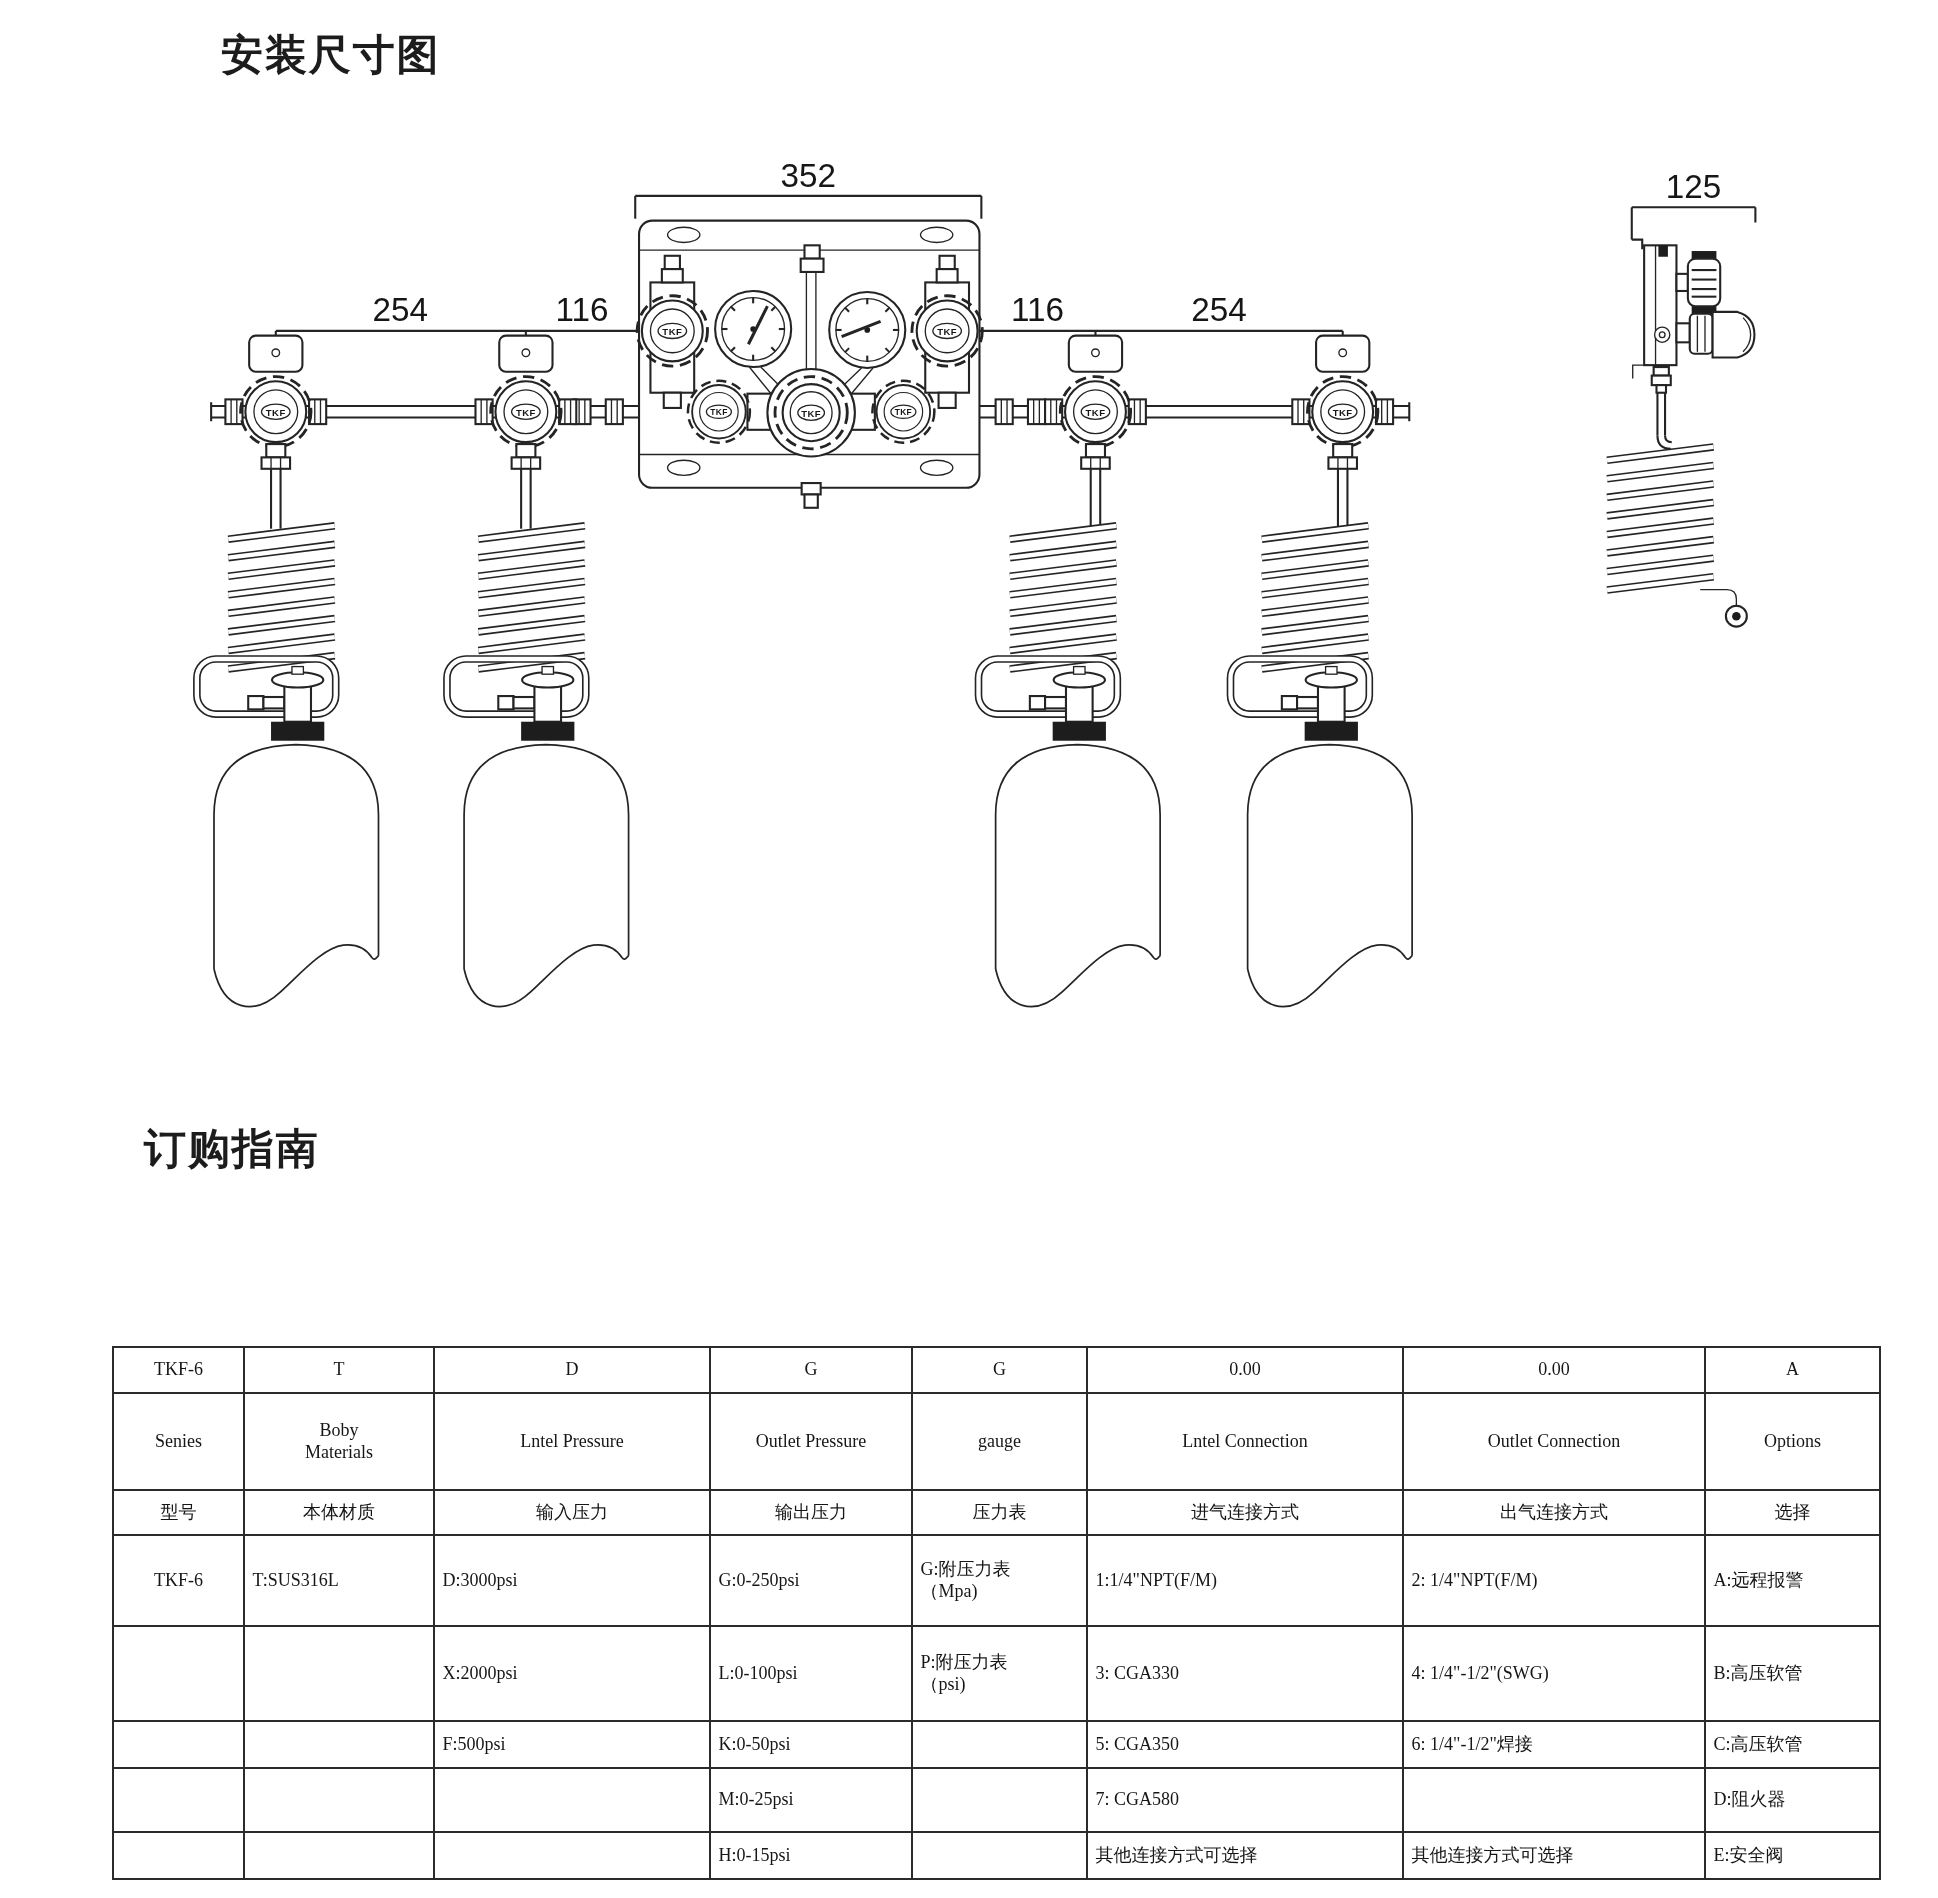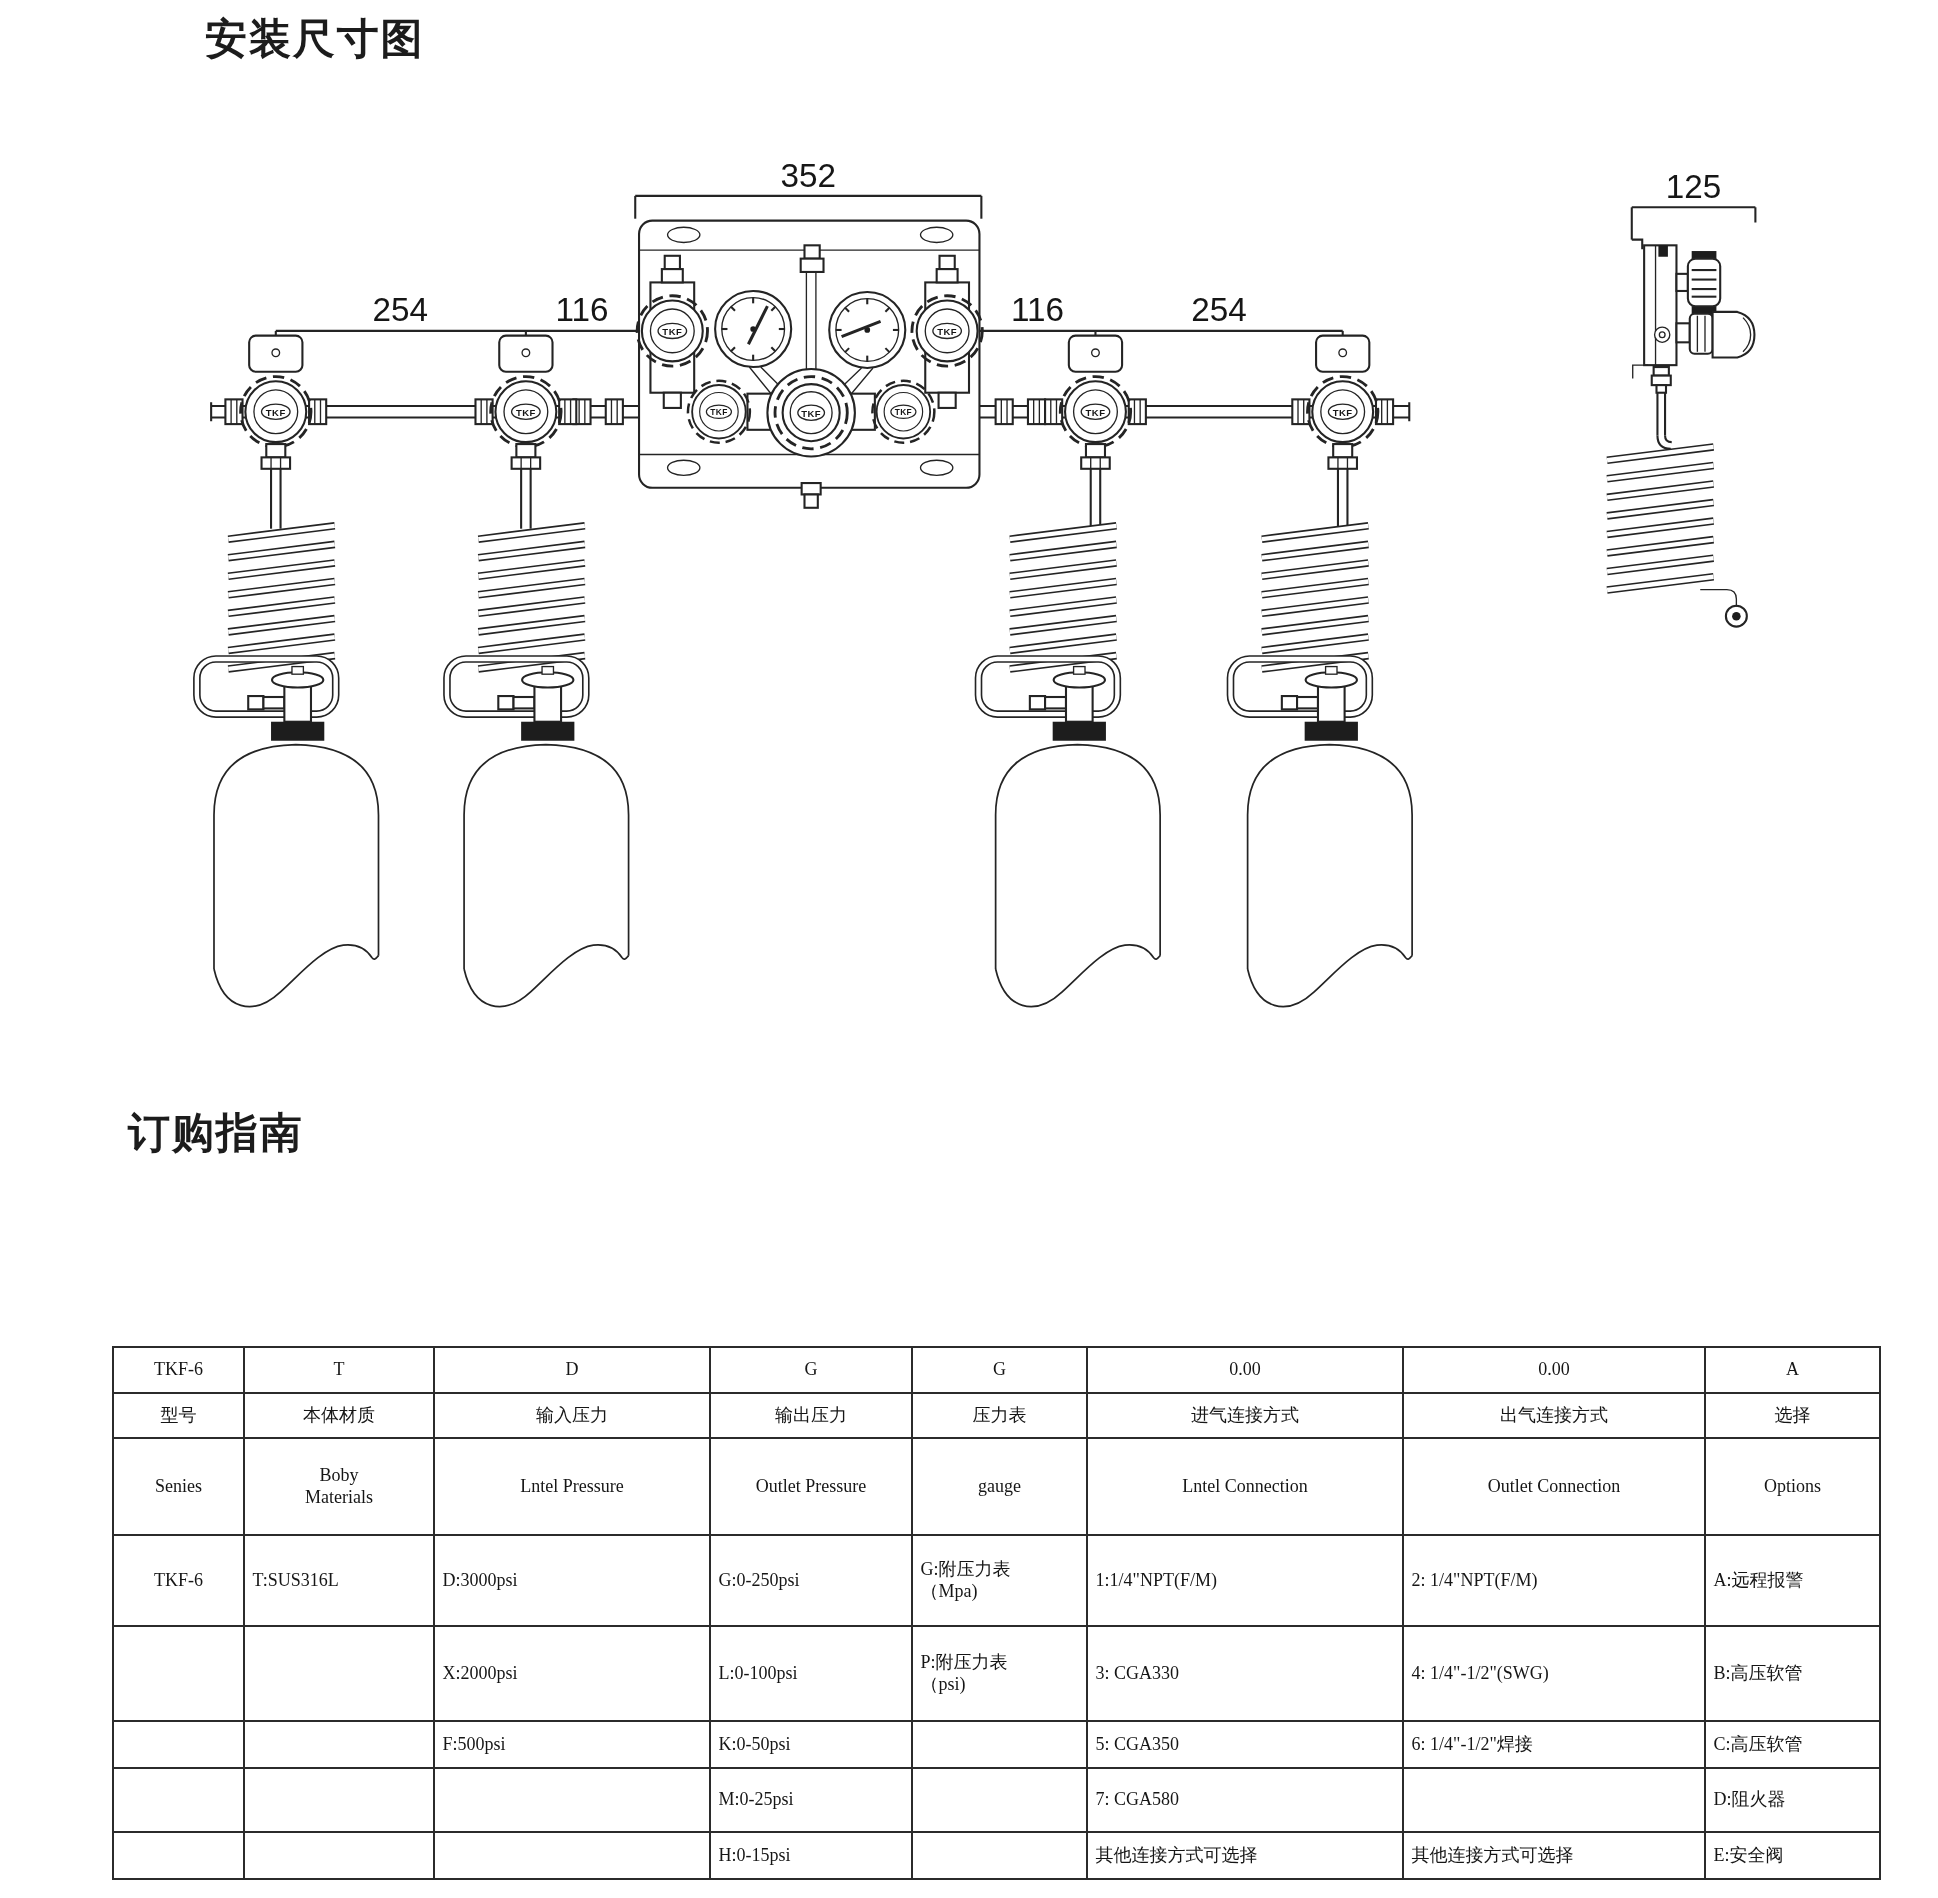--- a/index.html
+++ b/index.html
@@ -1,18 +1,18 @@
 <!DOCTYPE html>
 <html style="font-size:15px"><head>
 <meta charset="utf-8">
 <style>
   body{margin:0;background:#fff}
   #page{position:relative;width:1938px;height:1898px;background:#fff;color:#111;
         font-family:"Liberation Sans",sans-serif;overflow:hidden}
-  .sec-title{position:absolute;margin:0;font-size:42px;font-weight:700;color:#1c1c1c;
+  .sec-title{position:absolute;margin:16px;font-size:42px;font-weight:700;color:#1c1c1c;
              font-family:"Liberation Sans",sans-serif;letter-spacing:1.9px}
   #title-install{left:205px;top:11.4px}
   #title-order{left:128px;top:1105px}
 
   
   #diagram{position:absolute;left:0;top:0}
   #diagram *{stroke:#242424;stroke-width:2.2;fill:none}
   #diagram .thin{stroke-width:1.4}
   #diagram .med{stroke-width:1.8}
   #diagram .fillw{fill:#fff}
@@ -325,41 +325,41 @@
         <tr style="height: 46px;">
           <td>TKF-6</td>
           <td>T</td>
           <td>D</td>
           <td>G</td>
           <td>G</td>
           <td>0.00</td>
           <td>0.00</td>
           <td>A</td>
         </tr>
-        <tr style="height: 45px;">
-          <td>型号</td>
-          <td>本体材质</td>
-          <td>输入压力</td>
-          <td>输出压力</td>
-          <td>压力表</td>
-          <td>进气连接方式</td>
-          <td>出气连接方式</td>
-          <td>选择</td>
-        </tr>
         <tr style="height: 97px;">
           <td>Senies</td>
           <td>Boby
 Materials</td>
           <td>Lntel Pressure</td>
           <td>Outlet Pressure</td>
           <td>gauge</td>
           <td>Lntel Connection</td>
           <td>Outlet Connection</td>
           <td>Options</td>
         </tr>
+        <tr style="height: 45px;">
+          <td>型号</td>
+          <td>本体材质</td>
+          <td>输入压力</td>
+          <td>输出压力</td>
+          <td>压力表</td>
+          <td>进气连接方式</td>
+          <td>出气连接方式</td>
+          <td>选择</td>
+        </tr>
         <tr style="height: 91px;">
           <td>TKF-6</td>
           <td class="tl">T:SUS316L</td>
           <td class="tl">D:3000psi</td>
           <td class="tl">G:0-250psi</td>
           <td class="tl">G:附压力表
 （Mpa)</td>
           <td class="tl">1:1/4"NPT(F/M)</td>
           <td class="tl">2: 1/4"NPT(F/M)</td>
           <td class="tl">A:远程报警</td>

